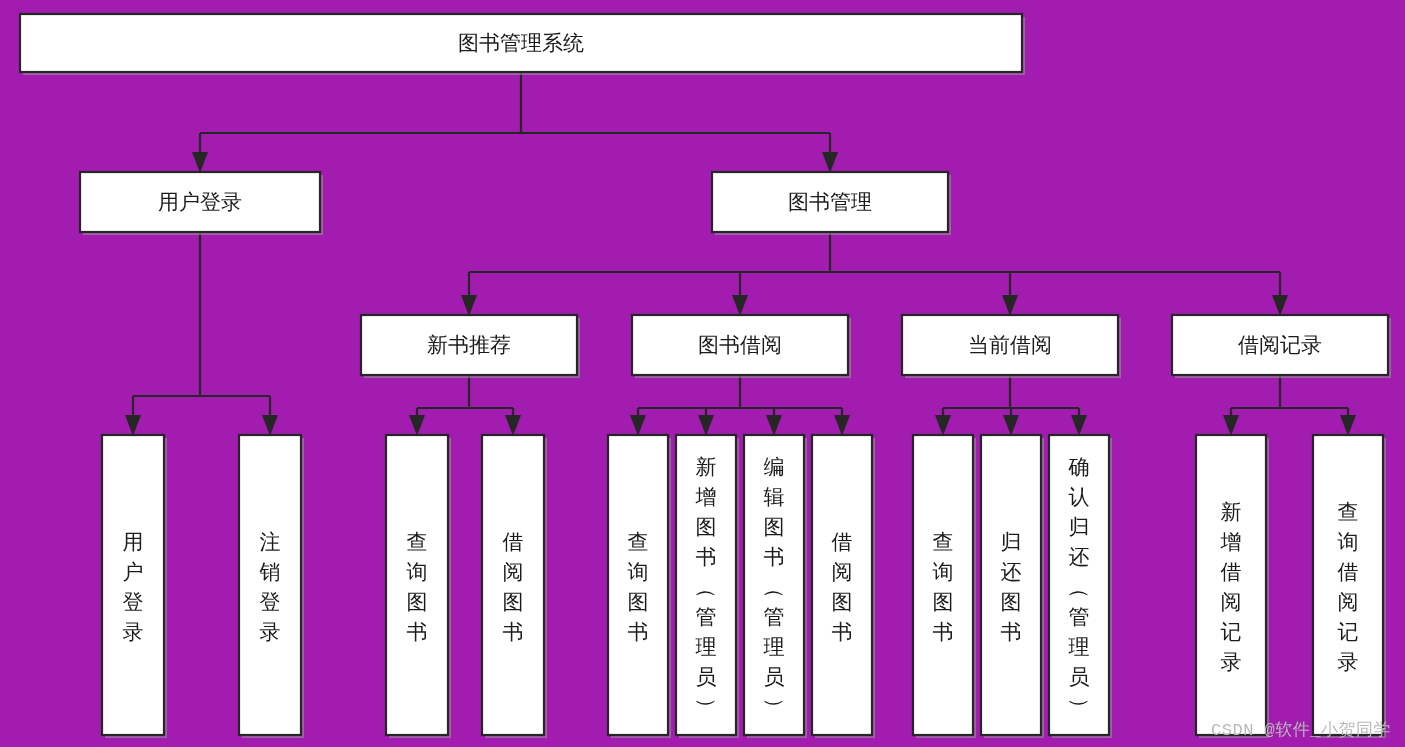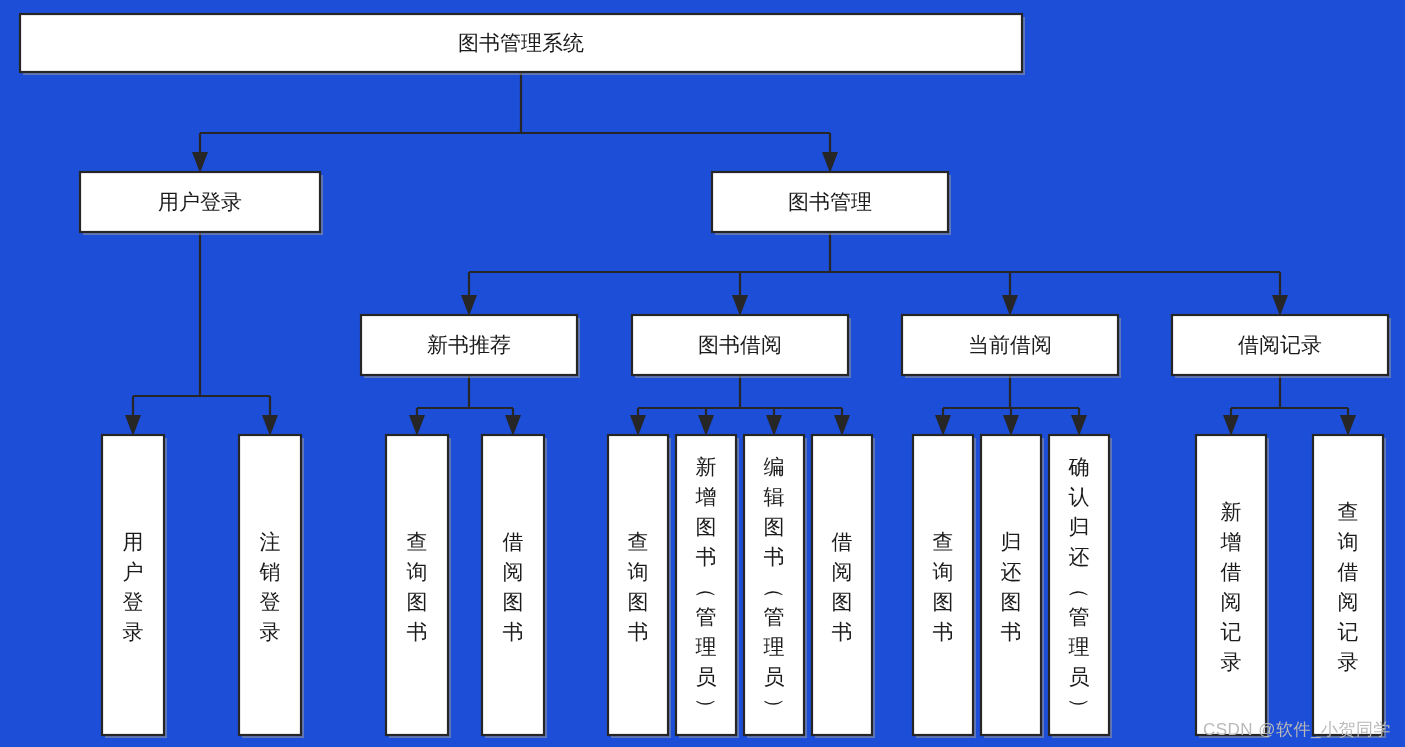--- a/index.html
+++ b/index.html
@@ -11,21 +11,21 @@
   body {
     width: 1405px;
     height: 747px;
     font-family: "DejaVu Sans", "Liberation Sans", sans-serif;
     overflow: hidden;
   }
   #diagram-root {
     position: relative;
     width: 1405px;
     height: 747px;
-    background: #1d4ed8;
+    background: #a21caf;
   }
   svg#tree-svg {
     position: absolute;
     left: 0;
     top: 0;
     width: 1405px;
     height: 747px;
     display: block;
   }
   .node-rect {
@@ -57,21 +57,21 @@
   .node-label-v text {
     font-family: "DejaVu Sans", "Liberation Sans", sans-serif;
     font-size: 21px;
     fill: #1b1b1b;
     text-anchor: middle;
   }
   .watermark {
     position: absolute;
     right: 14px;
     bottom: 6px;
-    font-family: Liberation Sans, sans-serif;
+    font-family: Liberation Mono, monospace;
     font-size: 17px;
     color: #b9b9b9;
     letter-spacing: 0.5px;
     white-space: nowrap;
     user-select: none;
   }
 </style>
 </head>
 <body>
 

